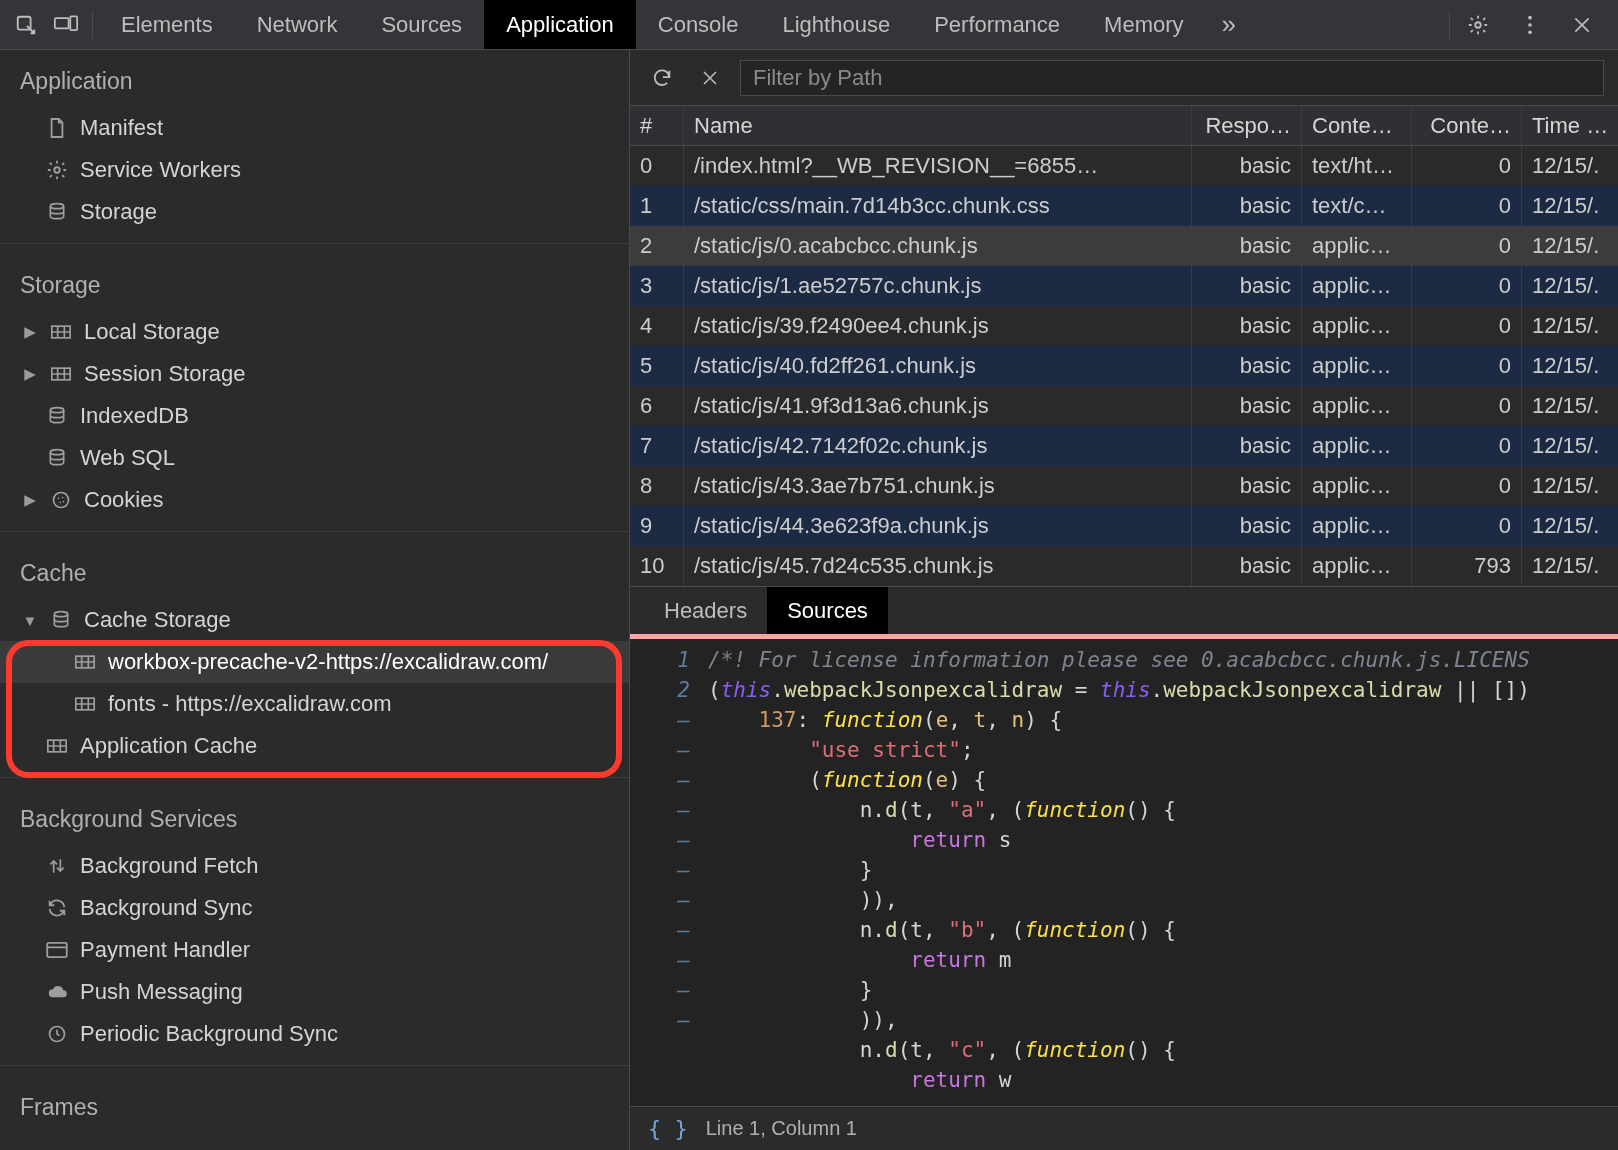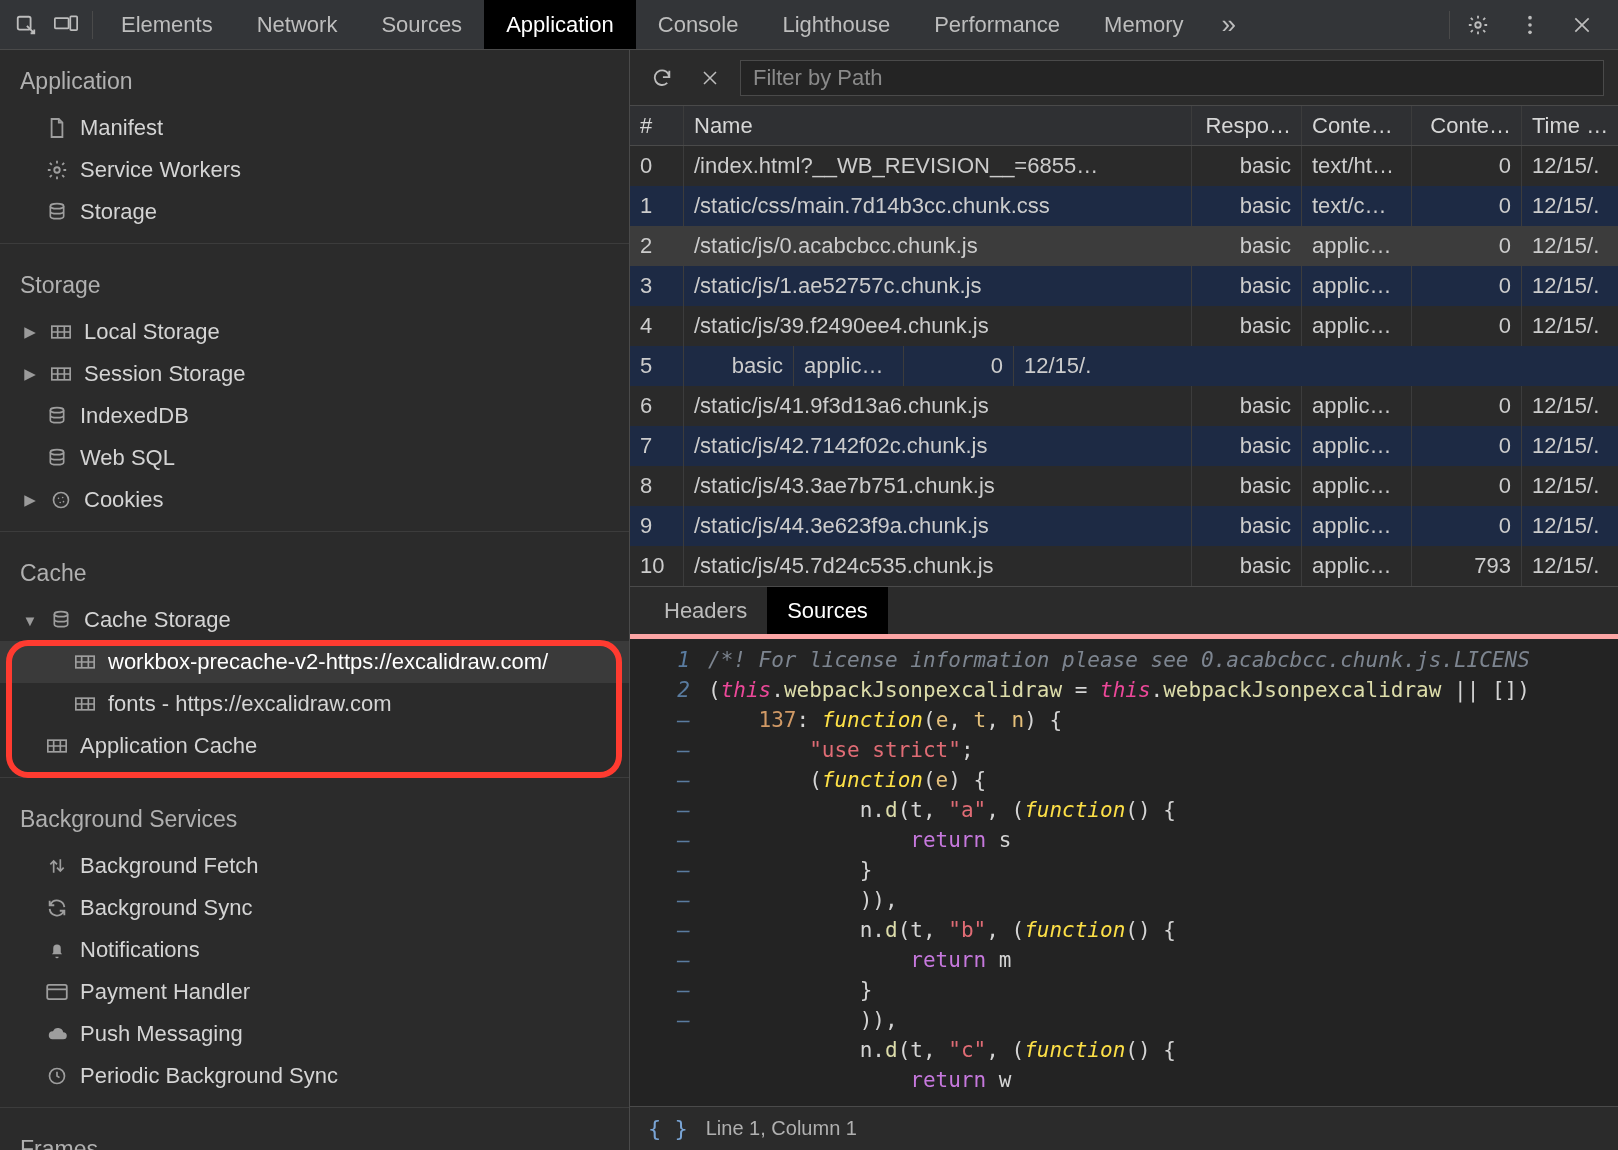--- a/index.html
+++ b/index.html
@@ -132,21 +132,21 @@
   .codeview { flex:1; display:flex; overflow:hidden; background:#232323; font-family:Menlo,Consolas,monospace; font-size:21px; line-height:30px;}
   .gutter {
     width:72px; background:#232323; text-align:right; color:#6fa8dc;
     padding:6px 12px 6px 6px;
     font-style:italic;
   }
   .gutter .ln { height:30px; color:#5a7ca0;}
   .gutter .fold { color:#5a7ca0; }
   .code { flex:1; padding:6px 6px; white-space:pre; overflow:hidden;}
   .cm  { color:#7d8590; font-style:italic; }
-  .kw  { color:#ec4899; font-style:italic;}
+  .kw  { color:#8b5cf6; font-style:italic;}
   .kw2 { color:#c678dd; font-style:normal;}
   .fn  { color:#fde047; font-style:italic;}
   .prm { color:#e5c07b; }
   .str { color:#e06c75; }
   .num { color:#d19a66; }
   .pln { color:#d4d4d4; }
   .prop{ color:#dcdcaa; }
 
   .statusbar {
     height:44px; display:flex; align-items:center; gap:18px;
@@ -360,28 +360,20 @@
           <div class="tree-item">
             <span class="icon">
               <svg width="22" height="22" viewBox="0 0 24 24">
                 <path d="M20 11a8 8 0 0 0-15-3M4 13a8 8 0 0 0 15 3M4 4v5h5M20 20v-5h-5"></path>
               </svg>
             </span>
             <span>Background Sync</span>
           </div>
           <div class="tree-item">
             <span class="icon">
-              <svg width="20" height="22" viewBox="0 0 24 24">
-                <path d="M6 17h12l-1.5-2V10a4.5 4.5 0 0 0-9 0v5L6 17zM10 20a2 2 0 0 0 4 0" fill="currentColor" stroke="none"></path>
-              </svg>
-            </span>
-            <span>Notifications</span>
-          </div>
-          <div class="tree-item">
-            <span class="icon">
               <svg width="22" height="16" viewBox="0 0 24 18">
                 <rect x="1" y="1" width="22" height="16" rx="2"></rect>
                 <path d="M1 6h22"></path>
               </svg>
             </span>
             <span>Payment Handler</span>
           </div>
           <div class="tree-item">
             <span class="icon">
               <svg width="24" height="16" viewBox="0 0 26 18">
@@ -467,20 +459,21 @@
             <div class="grid-row even">
               <div class="col c-idx">4</div>
               <div class="col c-name">/static/js/39.f2490ee4.chunk.js</div>
               <div class="col c-resp">basic</div>
               <div class="col c-ctype">applic…</div>
               <div class="col c-clen">0</div>
               <div class="col c-time">12/15/.</div>
             </div>
             <div class="grid-row odd">
               <div class="col c-idx">5</div>
+              <div class="col c-name">/static/js/40.fd2ff261.chunk.js</div>
               <div class="col c-resp">basic</div>
               <div class="col c-ctype">applic…</div>
               <div class="col c-clen">0</div>
               <div class="col c-time">12/15/.</div>
             </div>
             <div class="grid-row even">
               <div class="col c-idx">6</div>
               <div class="col c-name">/static/js/41.9f3d13a6.chunk.js</div>
               <div class="col c-resp">basic</div>
               <div class="col c-ctype">applic…</div>

